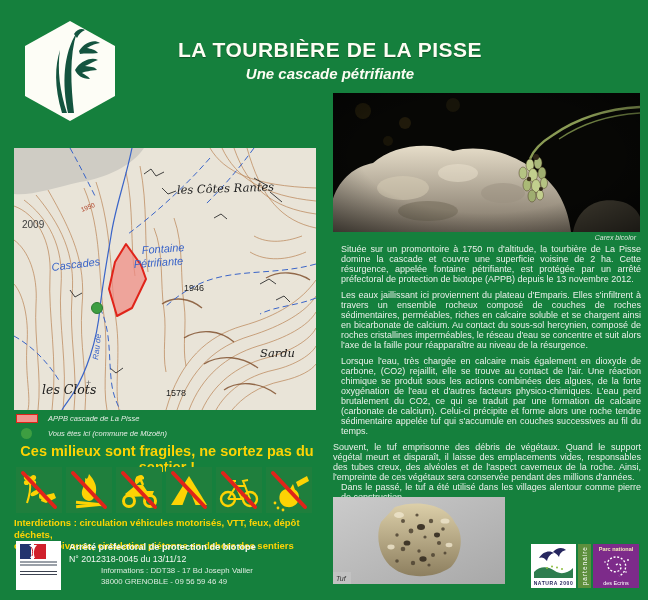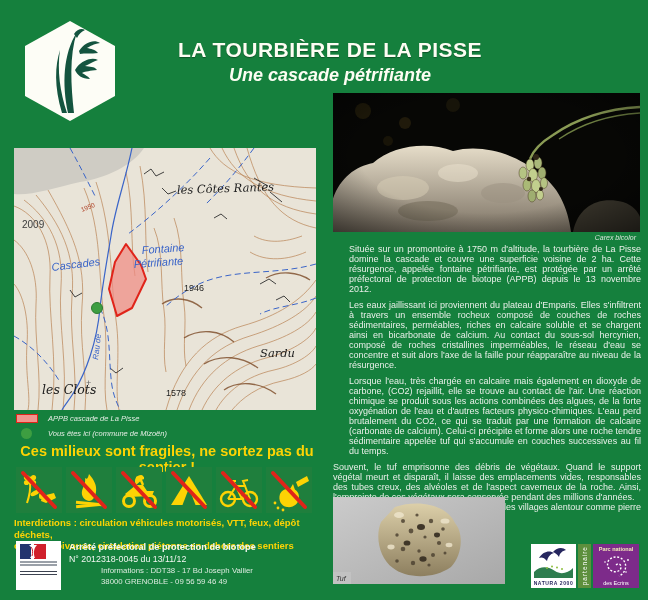--- a/index.html
+++ b/index.html
@@ -7,29 +7,29 @@
   .panel{
     position:relative;width:648px;height:600px;overflow:hidden;
     background:#15803d;font-family:"Liberation Sans",sans-serif;
   }
   .abs{position:absolute;}
 
   
   .hex-logo{left:24px;top:20px;width:92px;height:102px;}
   .title-wrap{left:128px;top:38px;width:404px;text-align:center;color:#fdfdf3;}
   .title{font-size:21px;font-weight:bold;letter-spacing:.5px;margin:0;text-shadow:0 1px 1px rgba(0,0,0,.35);}
-  .subtitle{font-size:18px;font-weight:bold;font-style:italic;margin:3px 0 16px 0;}
+  .subtitle{font-size:15px;font-weight:bold;font-style:italic;margin:3px 0 16px 0;}
 
   
   .photo-top{left:333px;top:93px;width:307px;height:139px;}
   .caption-carex{left:430px;top:234px;width:206px;text-align:right;font-size:7px;font-style:italic;color:#d9e4da;}
 
   
   .article{left:333px;top:244px;width:308px;color:#e9efe9;font-size:9px;line-height:10px;text-align:justify;}
-  .article p{margin:0 0 6px 16px;}
+  .article p{margin:0 0 6px 8px;}
   .article p.tight{margin:0;}
 
   
   .map{left:14px;top:148px;width:302px;height:262px;background:#e9e4d8;}
   .maplabel-serif{font-family:"DejaVu Serif",serif;font-style:italic;}
 
   
   .legend{left:16px;top:411px;width:300px;color:#e4ece4;text-align:right;}
   .legend-row{display:flex;align-items:center;height:15px;}
   .legend-swatch{width:22px;height:9px;background:#f2958d;border:1.5px solid #e0241a;margin-right:10px;}

